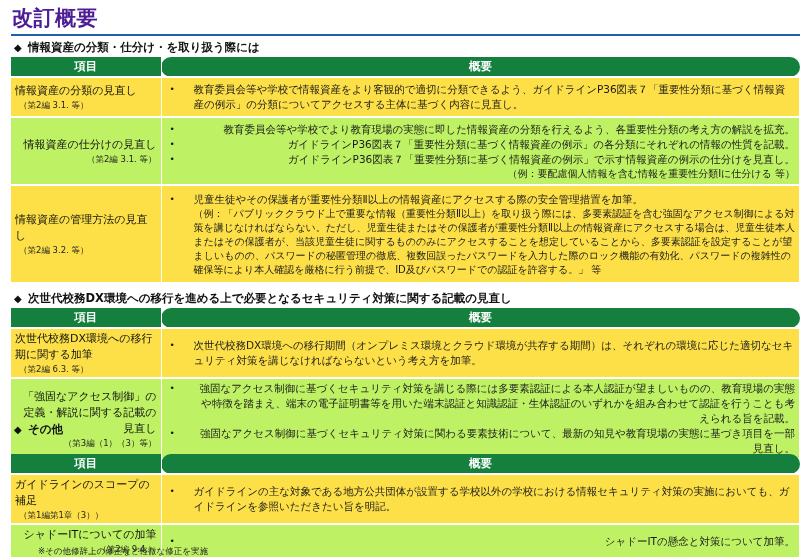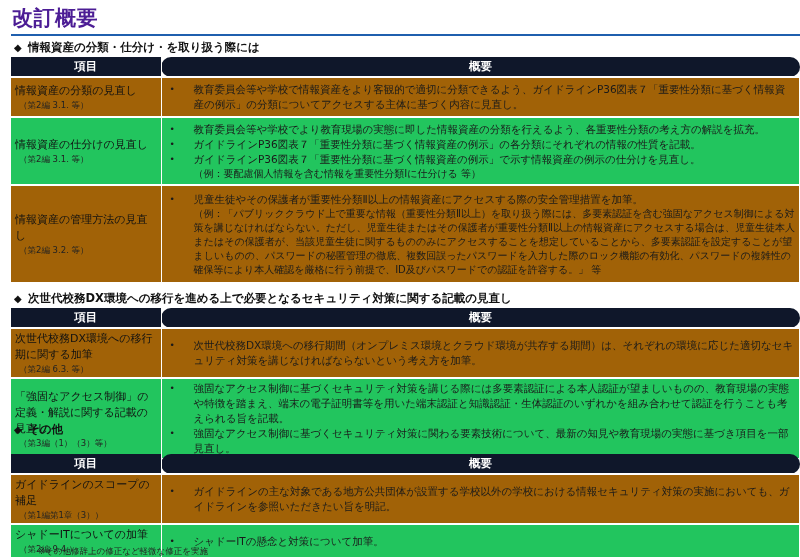--- a/index.html
+++ b/index.html
@@ -21,34 +21,34 @@
     position: absolute; left: 14px;
     font-size: 11.5px; font-weight: bold; color: #111;
     white-space: nowrap;
   }
   .section-head .diamond { display: inline-block; width: 14px; font-size: 10px; }
   table.rev {
     position: absolute; left: 11px; width: 789px;
     border-collapse: collapse; table-layout: fixed;
   }
   table.rev th {
-    background: #0f172a; color: #ffffff; font-weight: bold;
+    background: #15803d; color: #ffffff; font-weight: bold;
     font-size: 11.5px; height: 19px; padding: 0;
     text-align: center; border-right: 1px solid #ffffff;
     border-bottom: 2px solid #ffffff;
   }
   table.rev th:last-child { border-right: none; border-radius: 10px; }
   table.rev col.c1 { width: 150px; }
   table.rev td {
     vertical-align: middle; font-size: 10.5px; line-height: 15px;
     border-right: 1px solid #ffffff; border-bottom: 2px solid #ffffff;
     padding: 2px 4px;
   }
-  table.rev tr.odd td { background: #a16207; }
-  table.rev tr.even td { background: #22c55e; }
+  table.rev tr.odd td { background: #fde047; }
+  table.rev tr.even td { background: #bef264; text-align: right; }
   .item-title { font-size: 11px; line-height: 16px; display: block; color: #111; }
   .item-ref { font-size: 8.5px; line-height: 12px; display: block; padding-left: 4px; color: #222; }
   .bullets { list-style: none; margin: 0; padding: 0; }
   .bullets li { position: relative; padding-left: 28px; }
   .bullets li::before {
     content: "•"; position: absolute; left: 4px; top: 0; font-size: 9px;
   }
   .bullets li.sub { font-size: 10px; line-height: 14px; }
   .bullets li.sub::before { content: ""; }
   .footnote {

